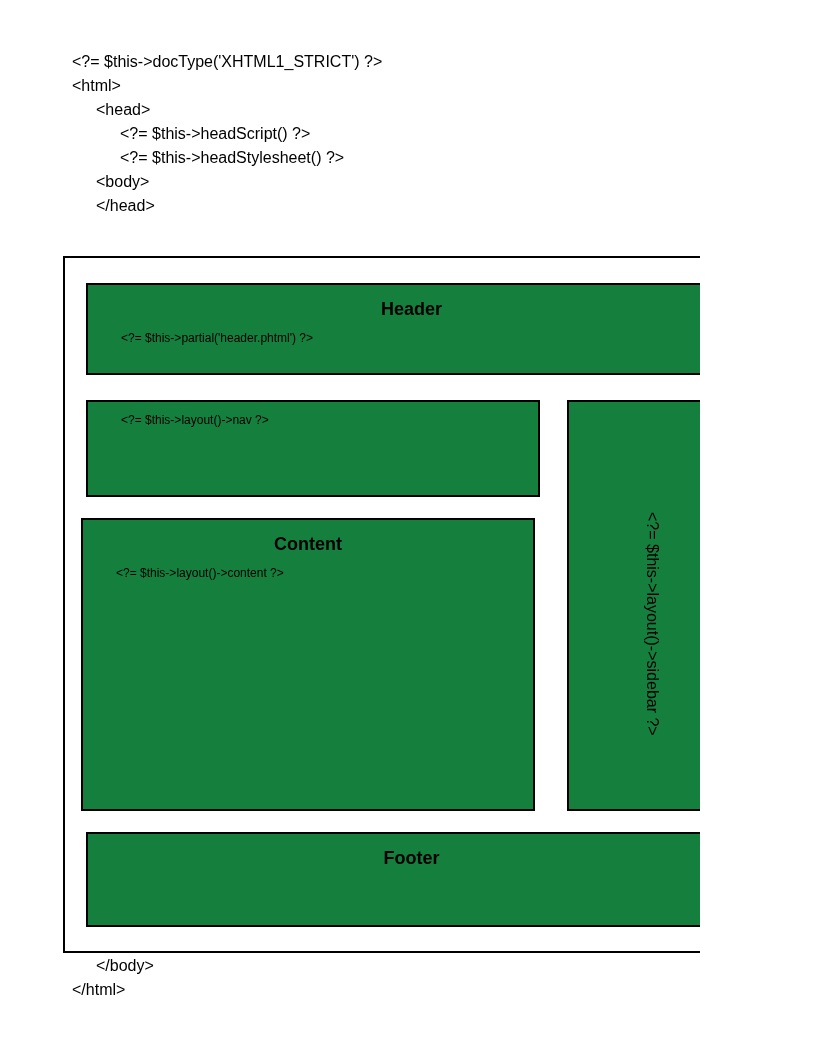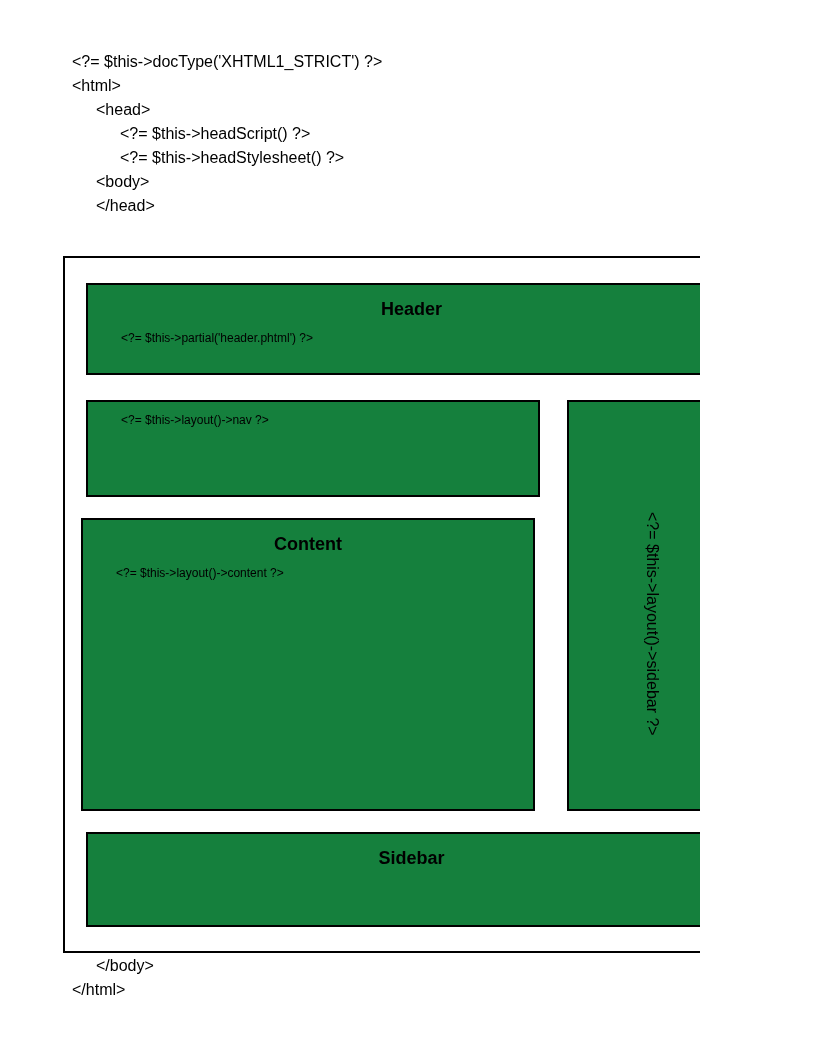--- a/index.html
+++ b/index.html
@@ -115,21 +115,21 @@
       <div class="box-code">&lt;?= $this-&gt;layout()-&gt;content ?&gt;</div>
     </div>
 
     <div class="box sidebar-box">
       <div class="sidebar-vert-wrap">
         <div class="sidebar-code">&lt;?= $this-&gt;layout()-&gt;sidebar ?&gt;</div>
       </div>
     </div>
 
     <div class="box footer-box">
-      <div class="box-title">Sidebar</div>
+      <div class="box-title">Footer</div>
     </div>
 
   </div>
 
   <div class="code-bottom">
     <div class="code-line indent-1">&lt;/body&gt;</div>
     <div class="code-line indent-0">&lt;/html&gt;</div>
   </div>
 
 </div>

